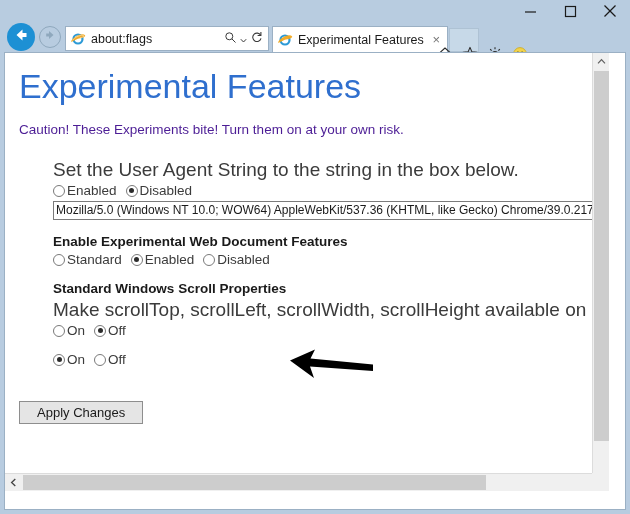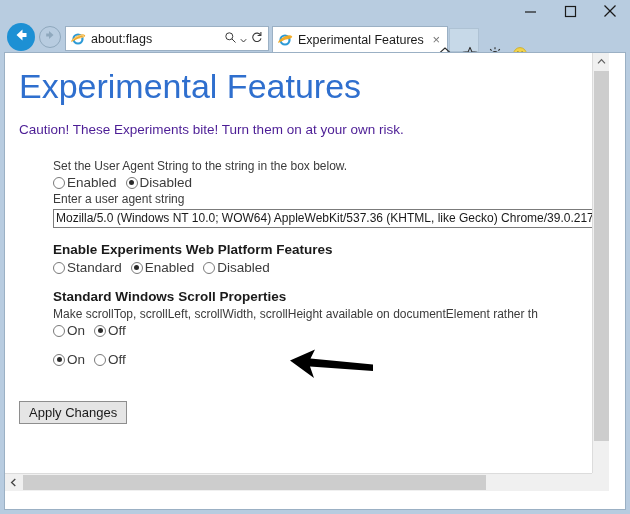--- a/index.html
+++ b/index.html
@@ -201,21 +201,21 @@
     margin: 22px 0 0 48px;
   }
   .section { margin-bottom: 14px; }
   .sec-title {
     font-size: 13.5px;
     font-weight: bold;
     color: #1a1a1a;
     margin-bottom: 3px;
   }
   .sec-desc {
-    font-size: 12px;
+    font-size: 19px;
     color: #3b3b3b;
     white-space: nowrap;
     margin-bottom: 2px;
   }
   .radio-row {
     display: flex;
     align-items: center;
     margin-top: 1px;
     margin-bottom: 2px;
   }
@@ -260,21 +260,21 @@
     font-size: 12px;
     color: #1a1a1a;
     line-height: 17px;
     padding-left: 2px;
     white-space: nowrap;
     overflow: hidden;
   }
   .apply-btn {
     margin: 20px 0 0 14px;
     display: inline-block;
-    padding: 3px 9px;
+    padding: 3px 17px;
     font-size: 13px;
     color: #1a1a1a;
     background: #e5e5e5;
     border: 1px solid #8e8e8e;
     box-sizing: border-box;
     font-family: "Liberation Sans", sans-serif;
   }
 
   
   .arrow-annot {
@@ -485,26 +485,25 @@
           <div class="radio-row">
             <label class="radio-opt">
               <span class="radio-dot"></span>
               <span class="radio-label">Enabled</span>
             </label>
             <label class="radio-opt">
               <span class="radio-dot checked"></span>
               <span class="radio-label">Disabled</span>
             </label>
           </div>
-          <div class="sec-desc">Enter a user agent string</div>
           <div class="ua-input">Mozilla/5.0 (Windows NT 10.0; WOW64) AppleWebKit/537.36 (KHTML, like Gecko) Chrome/39.0.2171.7</div>
         </div>
 
         <div class="section">
-          <div class="sec-title">Enable Experiments Web Platform Features</div>
+          <div class="sec-title">Enable Experimental Web Document Features</div>
           <div class="radio-row">
             <label class="radio-opt">
               <span class="radio-dot"></span>
               <span class="radio-label">Standard</span>
             </label>
             <label class="radio-opt">
               <span class="radio-dot checked"></span>
               <span class="radio-label">Enabled</span>
             </label>
             <label class="radio-opt">

